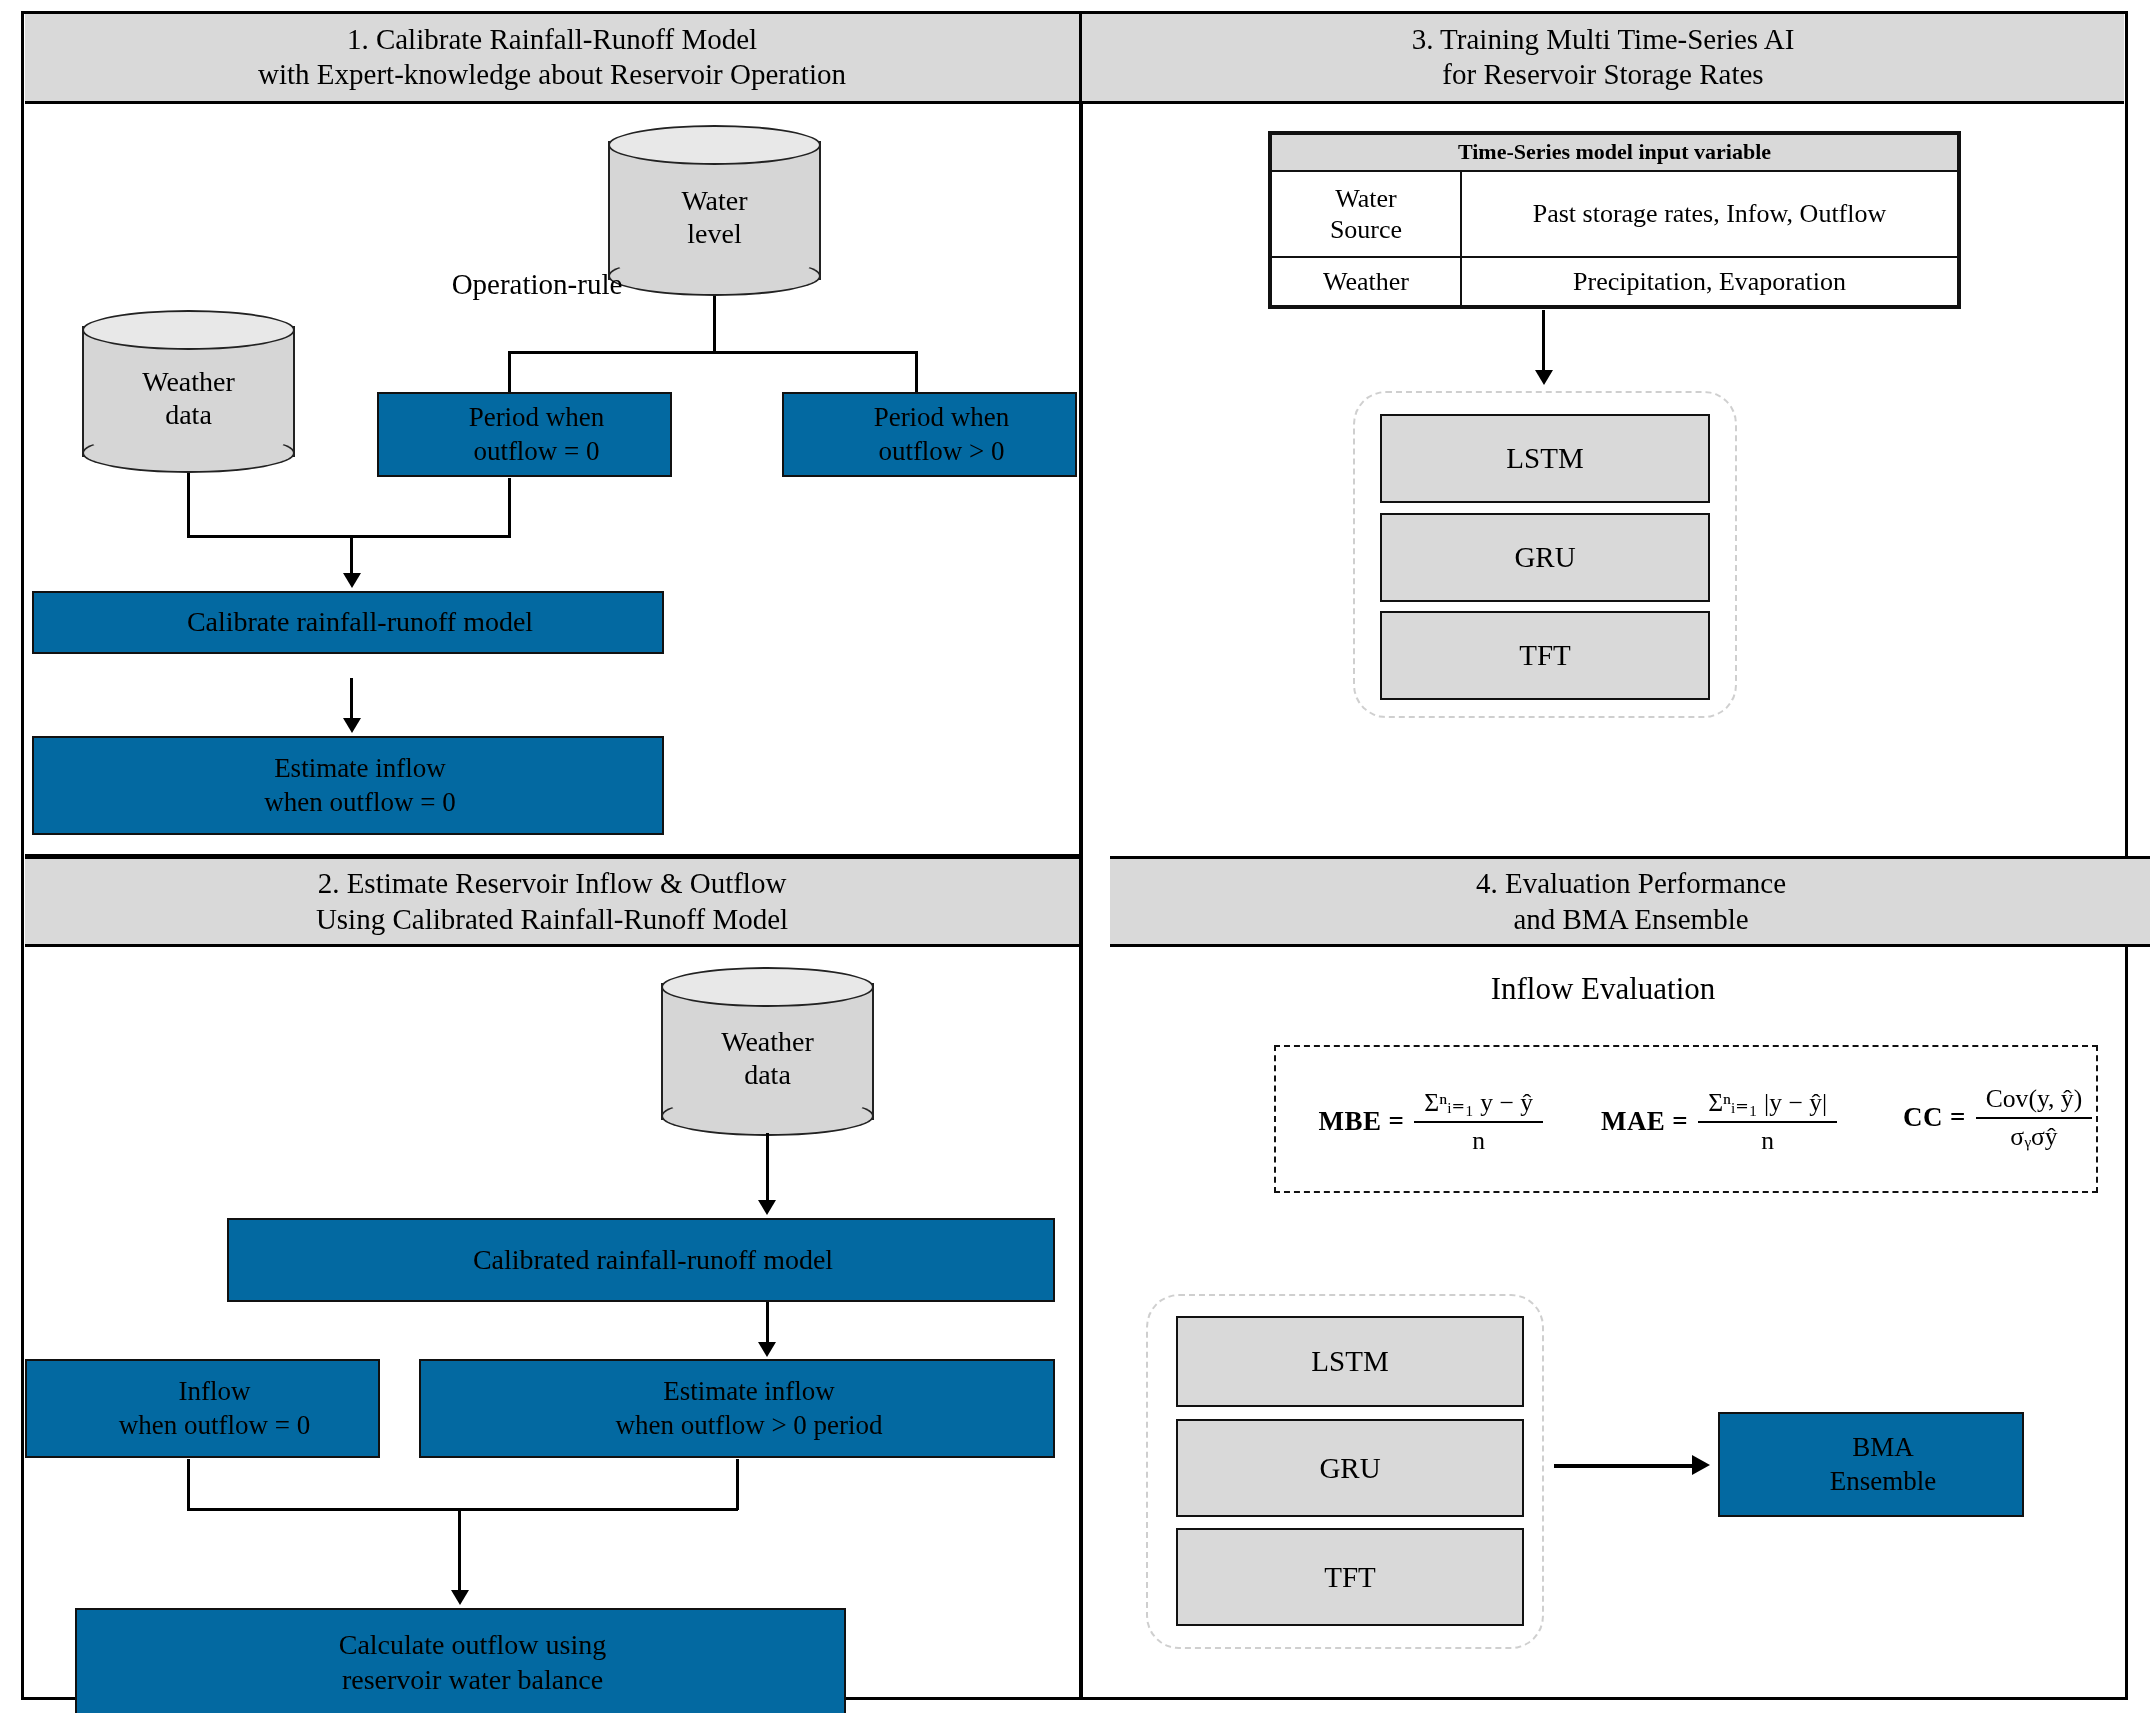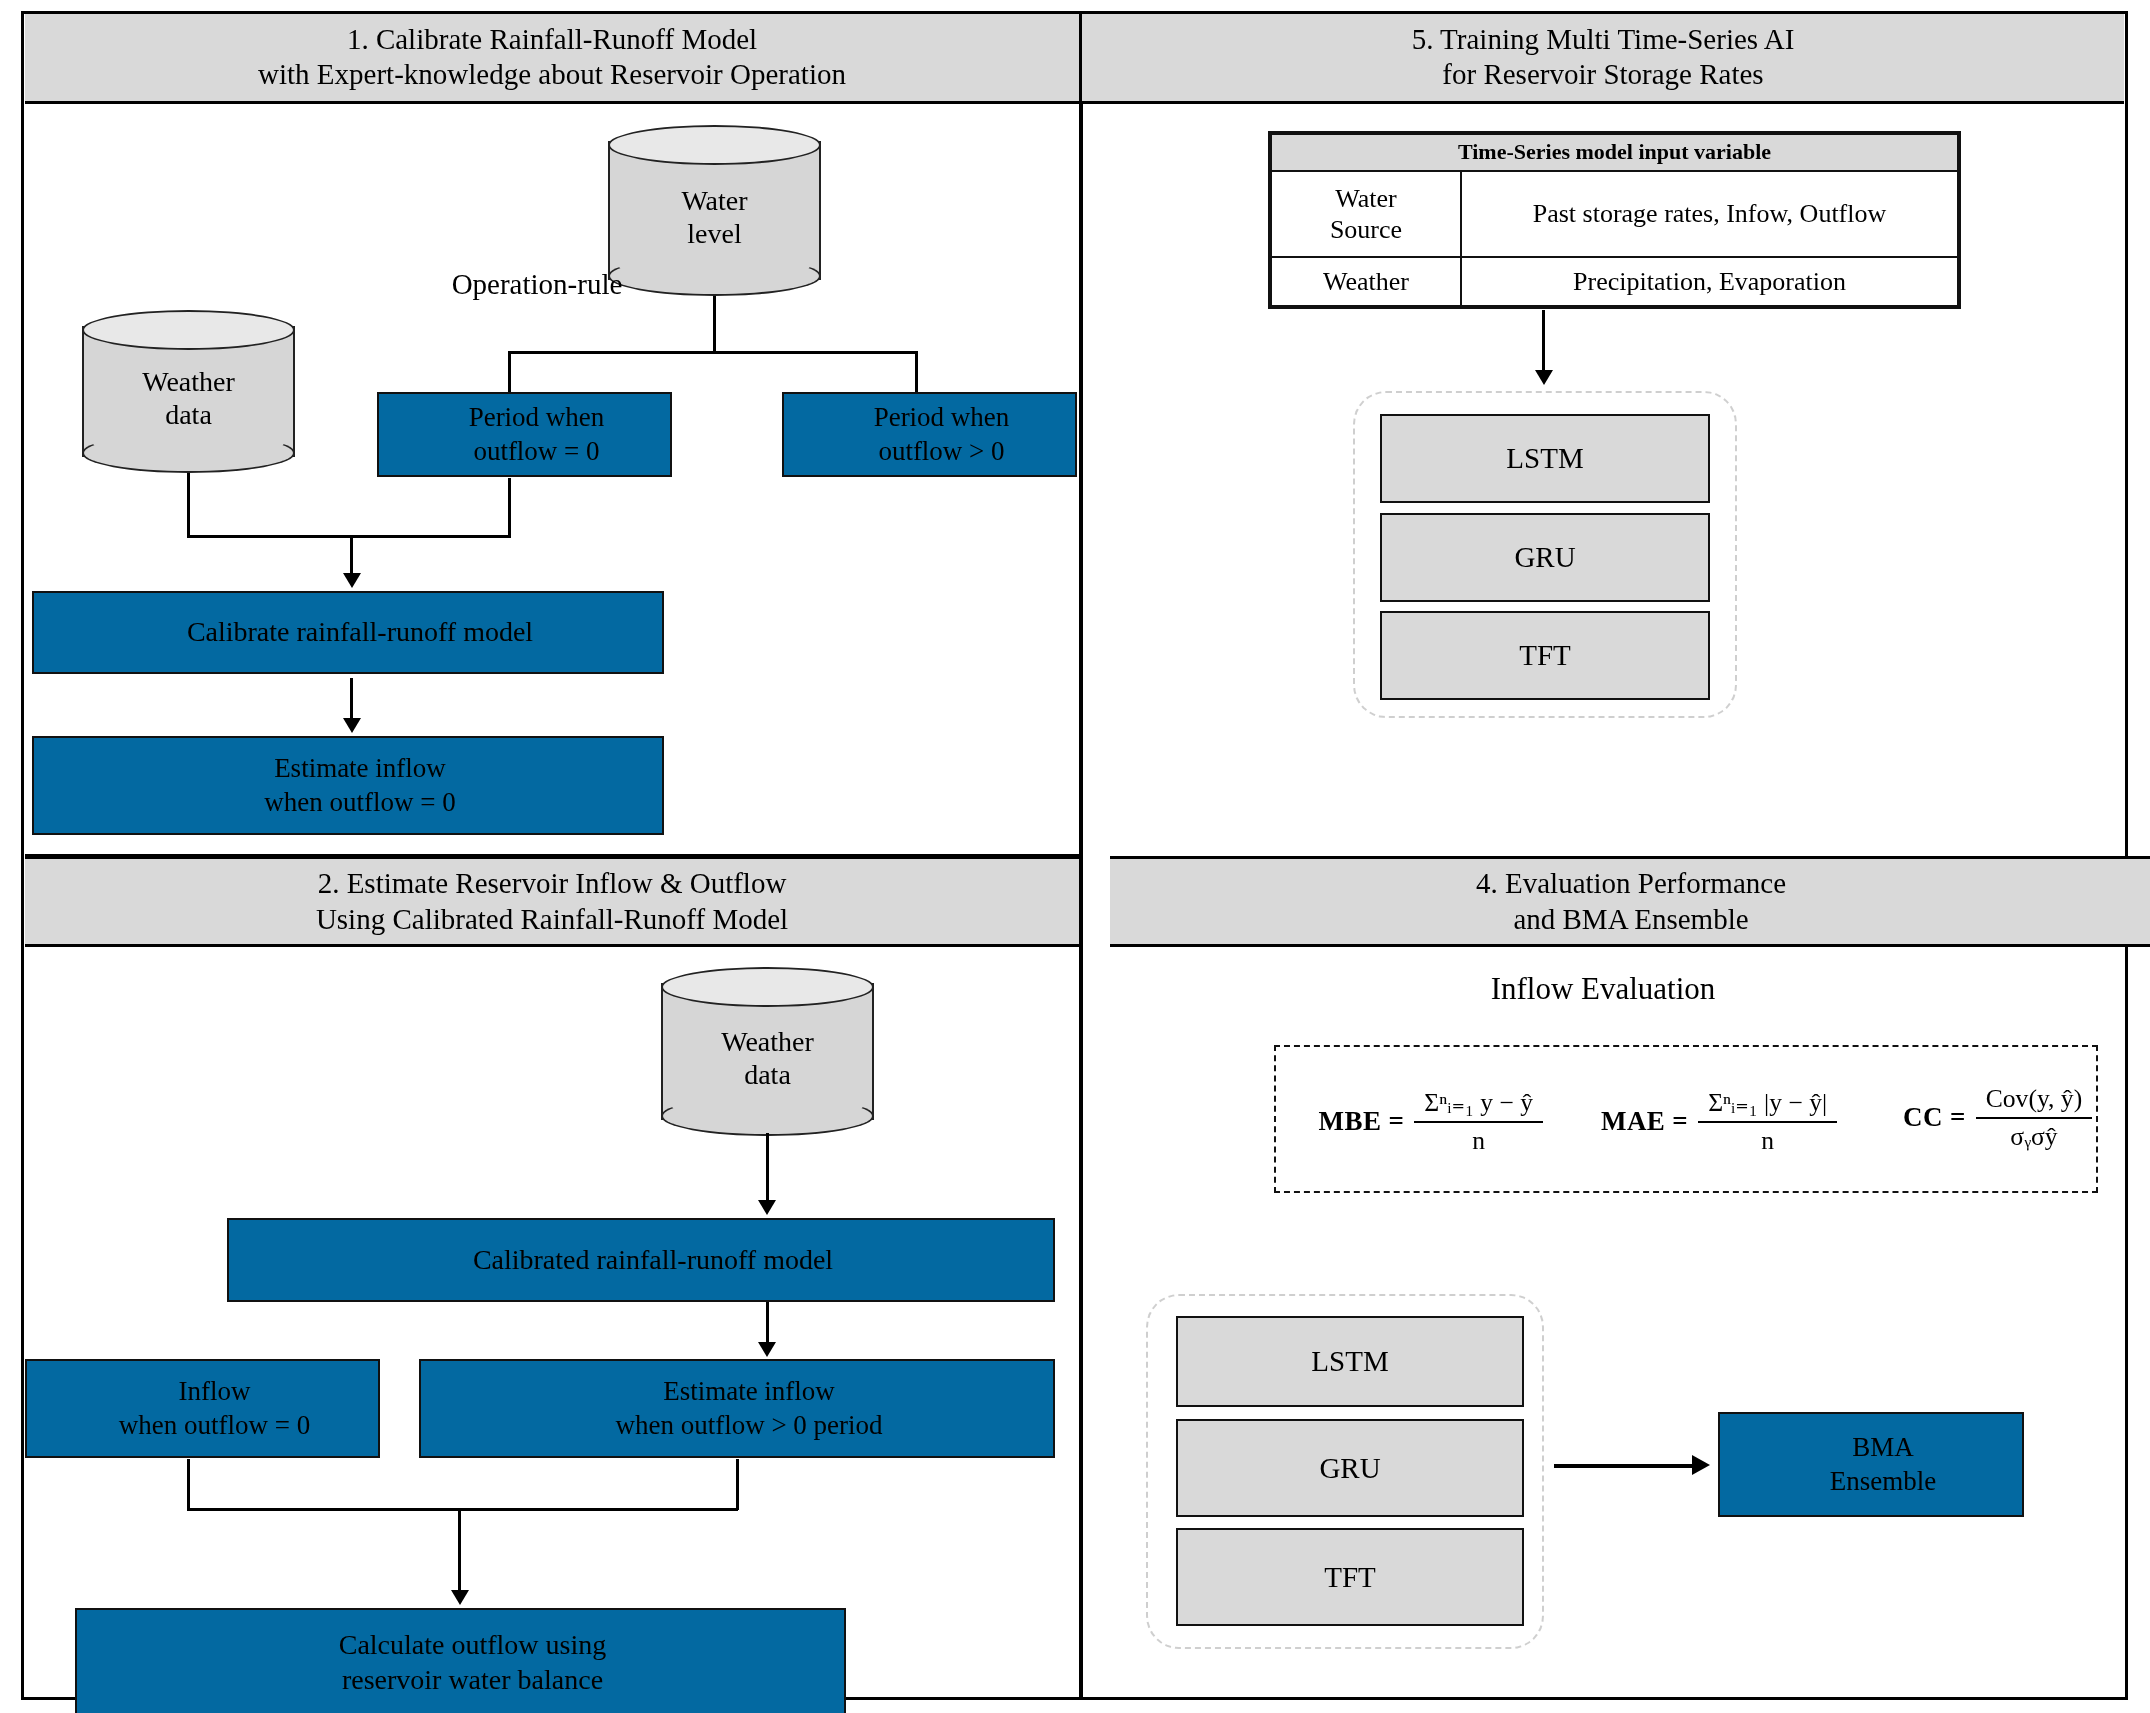--- a/index.html
+++ b/index.html
@@ -66,21 +66,21 @@
 
   <div class="frame"></div>
   <div class="vdiv"></div>
   <div class="hmid"></div>
 
   <div class="hdr hdr1">
     <div>1. Calibrate Rainfall-Runoff Model</div>
     <div>with Expert-knowledge about Reservoir Operation</div>
   </div>
   <div class="hdr hdr3">
-    <div>5. Training Multi Time-Series AI</div>
+    <div>3. Training Multi Time-Series AI</div>
     <div>for Reservoir Storage Rates</div>
   </div>
   <div class="hdr hdr2">
     <div>2. Estimate Reservoir Inflow &amp; Outflow</div>
     <div>Using Calibrated Rainfall-Runoff Model</div>
   </div>
   <div class="hdr hdr4">
     <div>4. Evaluation Performance</div>
     <div>and BMA Ensemble</div>
   </div>
@@ -126,21 +126,21 @@
         <div>outflow &gt; 0</div>
       </div>
     </div>
 
     <div class="ln vl" style="left:162px;top:369px;height:63px;"></div>
     <div class="ln vl" style="left:483px;top:374px;height:58px;"></div>
     <div class="ln hl" style="left:162px;top:431px;width:324px;"></div>
     <div class="ln vl" style="left:325px;top:431px;height:43px;"></div>
     <div class="arw" style="left:318px;top:469px;"></div>
 
-    <div class="box" style="left:7px;top:487px;width:632px;height:83px;font-size:28px;">
+    <div class="box" style="left:7px;top:487px;width:632px;height:63px;font-size:28px;">
       <div>Calibrate rainfall-runoff model</div>
     </div>
 
     <div class="ln vl" style="left:325px;top:574px;height:44px;"></div>
     <div class="arw" style="left:318px;top:614px;"></div>
 
     <div class="box" style="left:7px;top:632px;width:632px;height:99px;">
       <div>
         <div>Estimate inflow</div>
         <div>when outflow = 0</div>

